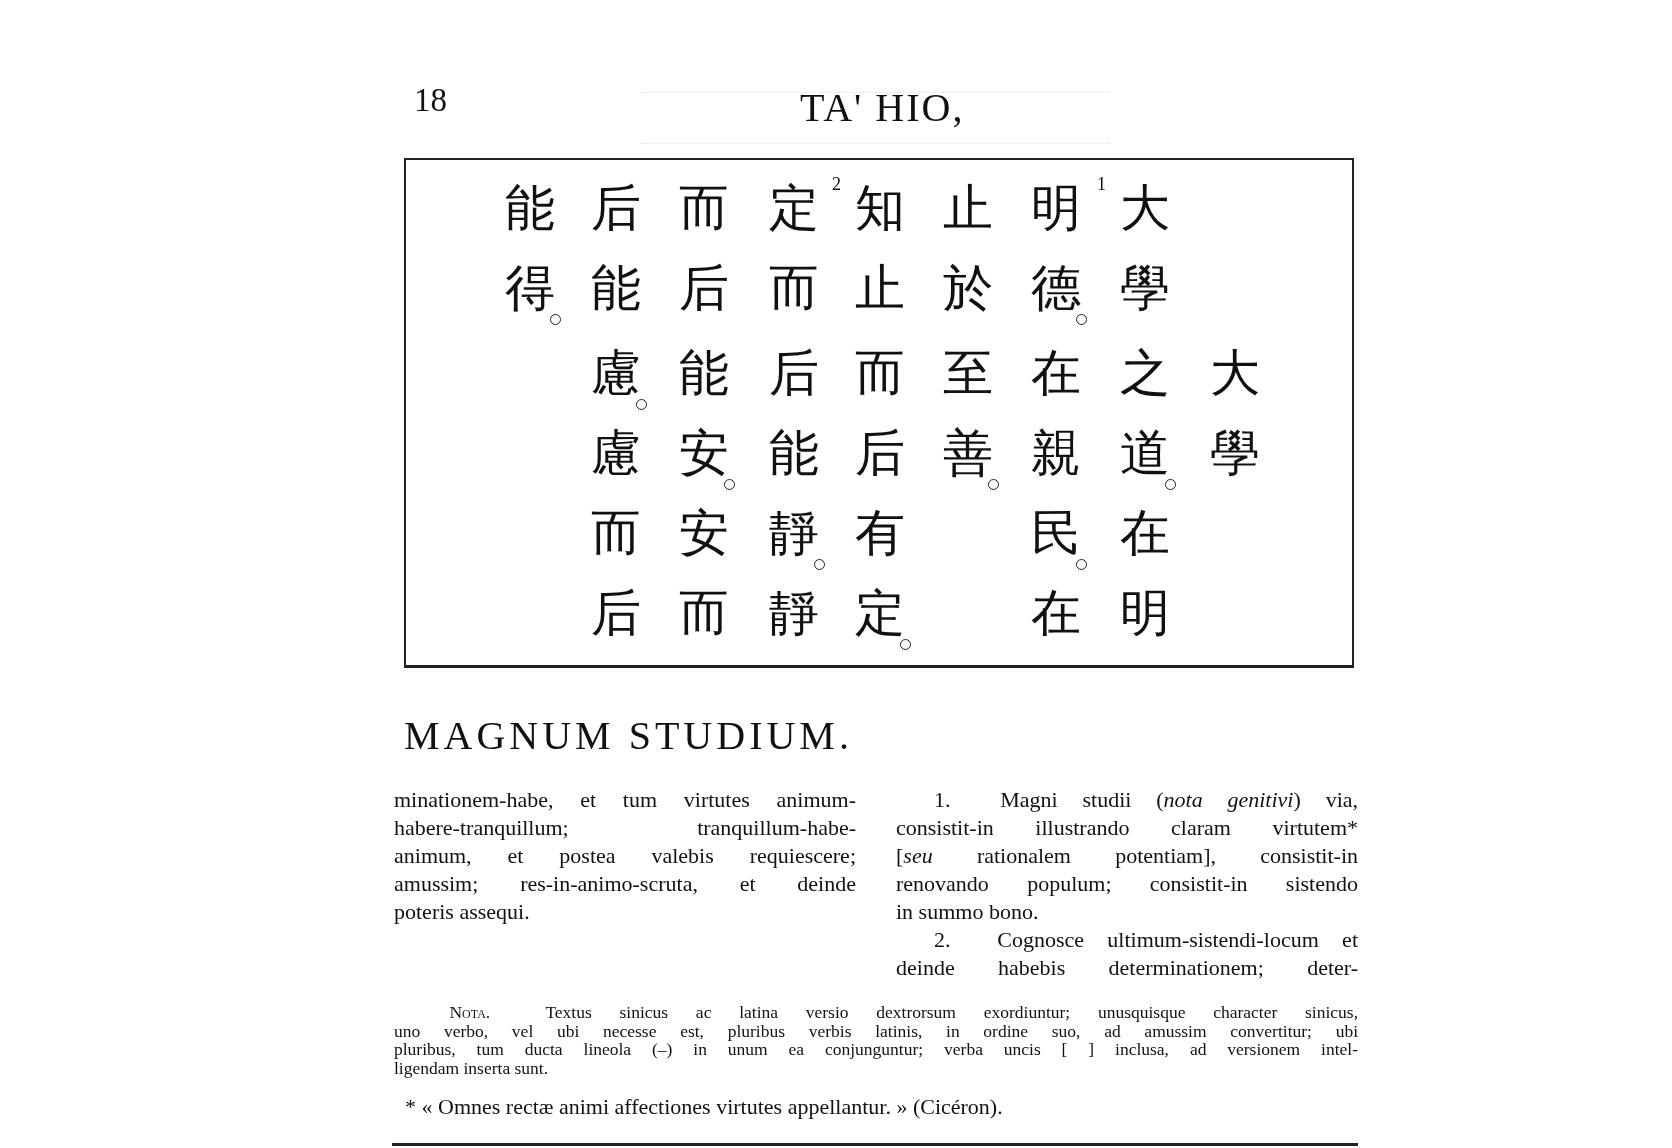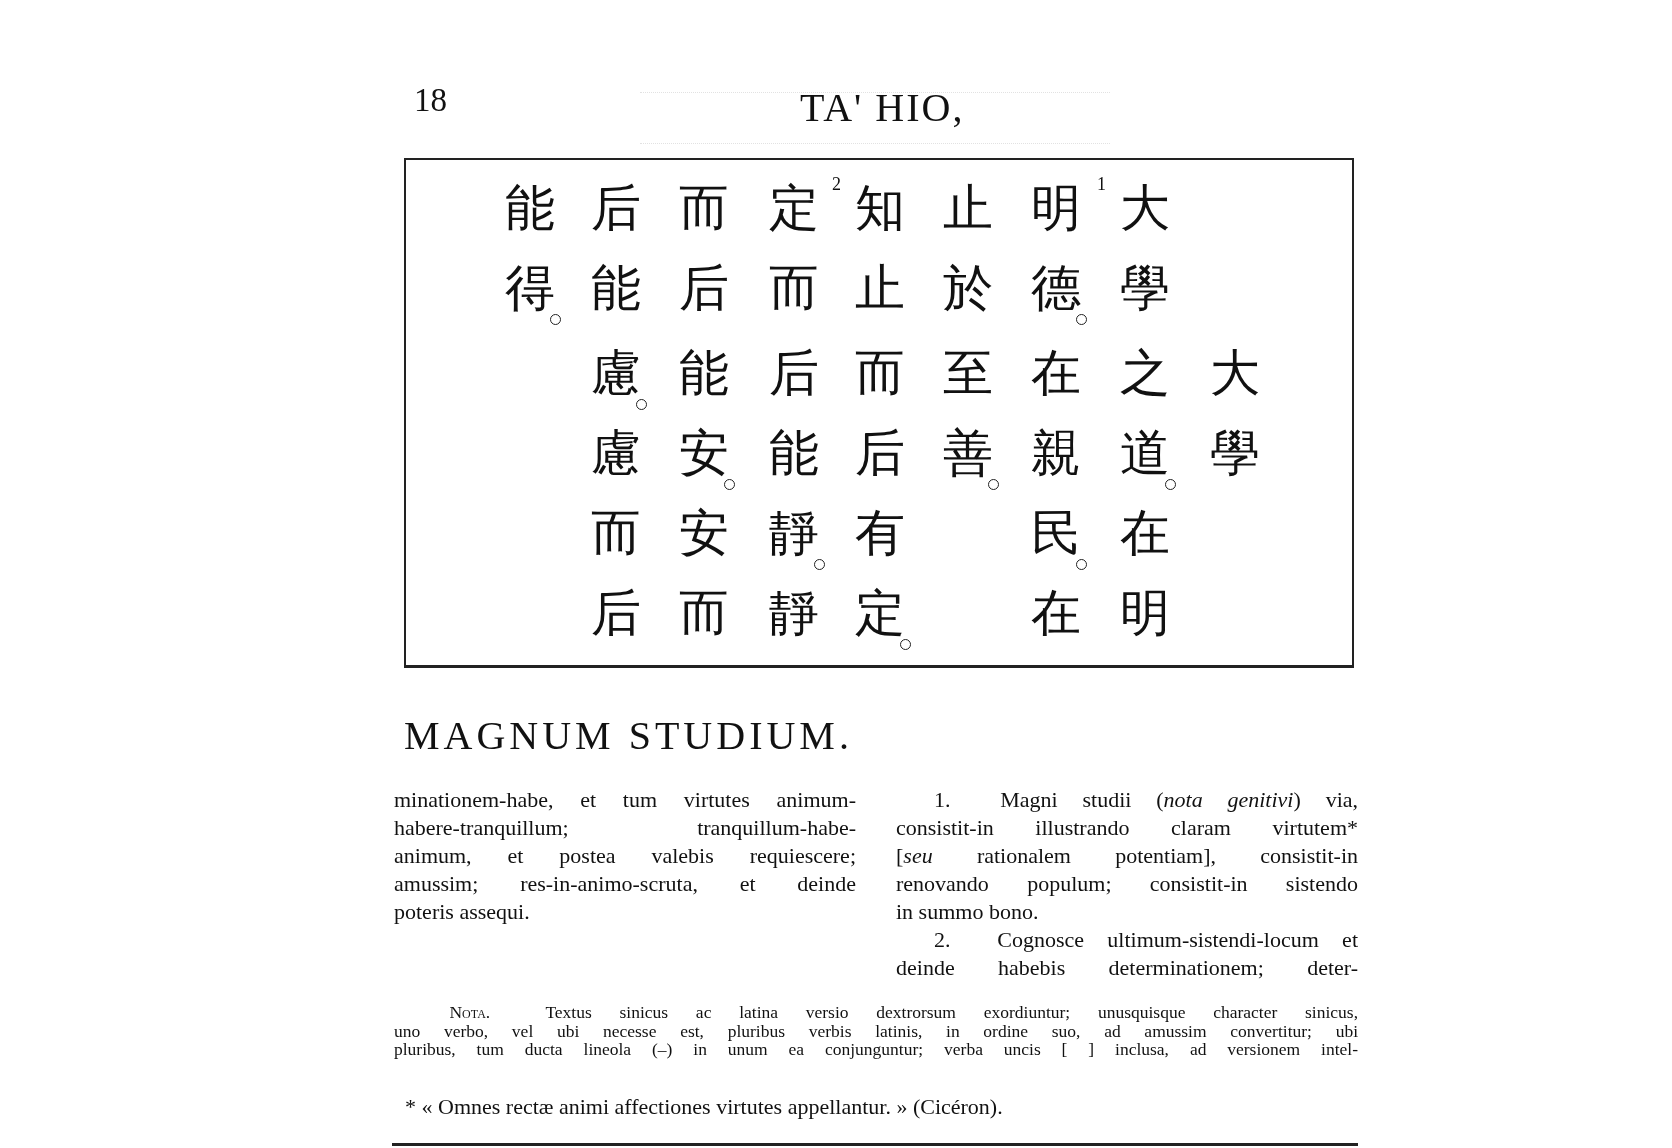--- a/index.html
+++ b/index.html
@@ -131,16 +131,17 @@
   <span class="line">renovando populum; consistit-in sistendo</span>
   <span class="line last">in summo bono.</span>
   <span class="line indent"><span>2.</span>&nbsp; <span>Cognosce ultimum-sistendi-locum et</span></span>
   <span class="line">deinde habebis determinationem; deter-</span>
 </div>
 
 <div class="abs note">
   <span class="line">&nbsp;&nbsp;<span class="sc">Nota.</span>&nbsp; <span>Textus sinicus ac latina versio dextrorsum exordiuntur; unusquisque character sinicus,</span></span>
   <span class="line">uno verbo, vel ubi necesse est, pluribus verbis latinis, in ordine suo, ad amussim convertitur; ubi</span>
   <span class="line">pluribus, tum ducta lineola (–) in unum ea conjunguntur; verba uncis [ ] inclusa, ad versionem intel-</span>
+  <span class="line last">ligendam inserta sunt.</span>
 </div>
 <div class="abs cicero">* « Omnes rectæ animi affectiones virtutes appellantur. » (Cicéron).</div>
 
 <div class="abs bottom-rule"></div>
 
 </body></html>

